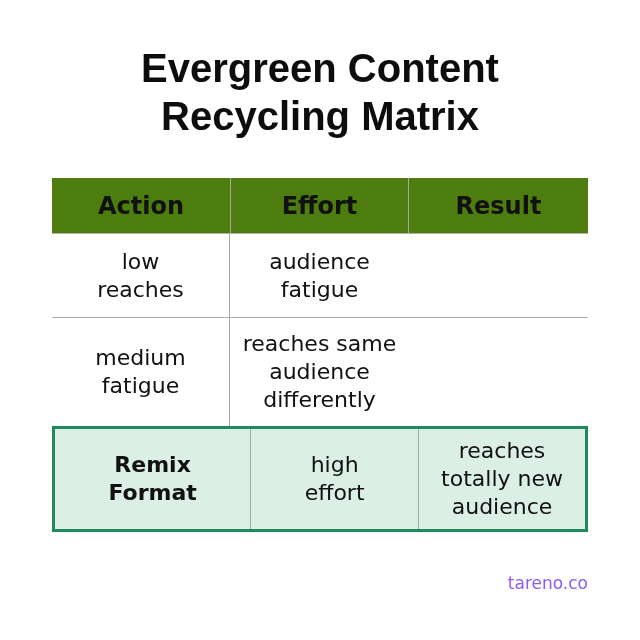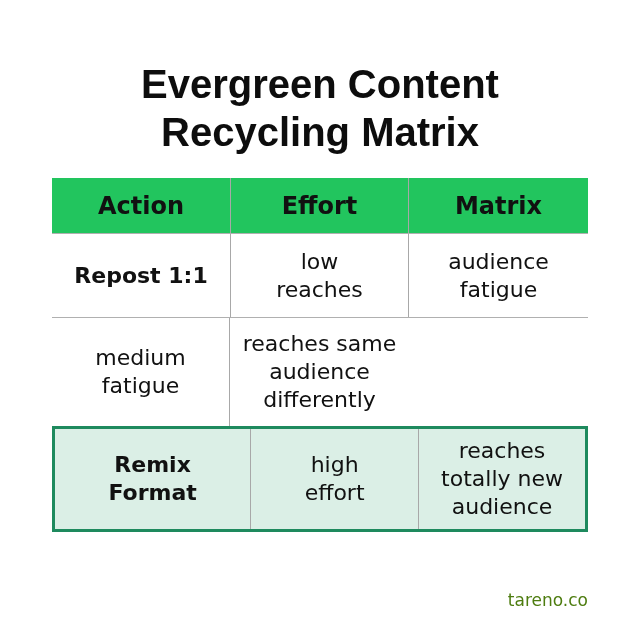--- a/index.html
+++ b/index.html
@@ -13,33 +13,32 @@
     }
     .title {
       position: absolute;
       top: 44px; left: 0; width: 640px;
       text-align: center;
       font-family: "Liberation Sans", sans-serif;
       font-weight: bold;
       font-size: 40px;
       line-height: 48px;
       color: #0d0d0d;
-      margin-top: 16px;
     }
     .table {
       position: absolute;
       left: 52px; top: 178px;
       width: 536px;
     }
     .row {
       display: flex;
       border-bottom: 1.5px solid #b0b0b0;
       box-sizing: border-box;
     }
-    .row.header { background: #22c55e; height: 56px; }
+    .row.header { background: #4d7c0f; height: 56px; }
     .row.r1 { height: 84px; }
     .row.r2 { height: 108px; border-bottom: none; }
     .row.r3 {
       height: 106px;
       background: #dbefe6;
       border: 3px solid #1e8a5e;
     }
     .cell {
       display: flex; align-items: center; justify-content: center;
       text-align: center;
@@ -48,47 +47,44 @@
     }
     .c1 { width: 179px; border-right: 1.5px solid #a8a8a8; font-weight: bold; }
     .c2 { width: 178px; border-right: 1.5px solid #a8a8a8; }
     .c3 { width: 179px; }
     .row.r3 .c1 { width: 208px; }
     .row.r3 .c3 { width: 176px; text-align: center; }
     .header .cell { font-weight: bold; font-size: 24px; }
     .cell span { white-space: pre-line; }
     .footer {
       position: absolute;
-      right: 52px; top: 590px;
+      right: 52px; top: 573px;
       font-size: 17px;
-      color: #4d7c0f;
+      color: #8b5cf6;
     }
   </style>
 </head>
 <body>
 
 <div class="title" style="white-space:pre-line">Evergreen Content
 Recycling Matrix</div>
 
 <div class="table">
   <div class="row header">
     <div class="cell c1">
         <span>Action</span>
       </div>
     <div class="cell c2">
         <span>Effort</span>
       </div>
     <div class="cell c3">
-        <span>Matrix</span>
+        <span>Result</span>
       </div>
   </div>
   <div class="row r1">
-    <div class="cell c1">
-        <span>Repost 1:1</span>
-      </div>
     <div class="cell c2">
         <span>low
 reaches</span>
       </div>
     <div class="cell c3">
         <span>audience
 fatigue</span>
       </div>
   </div>
   <div class="row r2">

